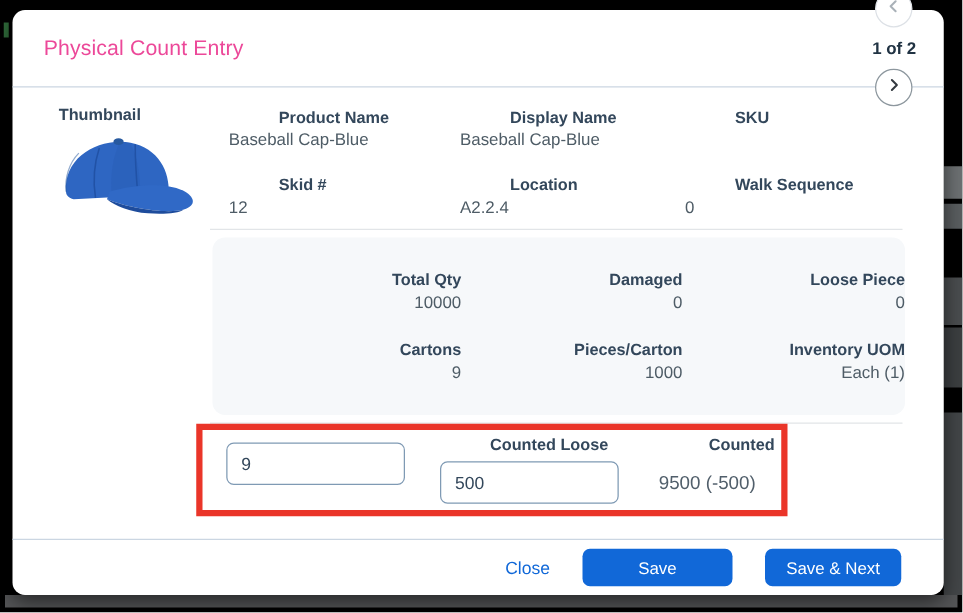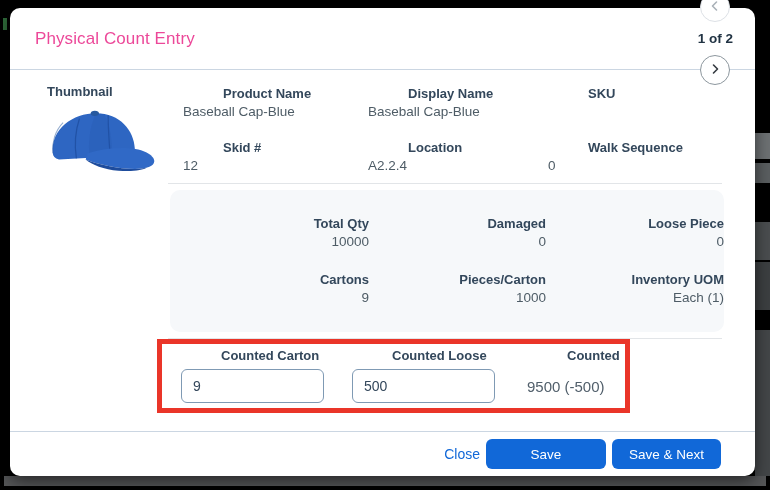--- a/index.html
+++ b/index.html
@@ -57,21 +57,21 @@
   .count-grid { display:grid; grid-template-columns:171px 175px 1fr; padding:4px 0 0 19px; }
   .count-input { margin-top:6px; width:143px; height:34px; border:1px solid #7f9ab4;
                  border-radius:6px; background:#fff; padding:0 0 0 11px;
                  font-family:"Liberation Sans", sans-serif; font-size:14px; color:#33475b; }
   .counted-value { font-size:15px; color:#515f6b; margin-top:15px; }
 
   
   .footer-divider { position:absolute; left:0; top:423px; width:745px; height:1px; background:#cbd6e2; }
   .modal-footer { position:absolute; left:0; top:424px; width:738px; height:44px;
                   display:flex; align-items:center; justify-content:flex-end;
-                  gap:6px; padding-right:27px; }
+                  gap:26px; padding-right:27px; }
   .close-link { font-size:14px; color:#1168d8; cursor:pointer; background:none; border:none;
                 font-family:"Liberation Sans", sans-serif; }
   .btn { height:30px; border:none; border-radius:6px; background:#1168d8; color:#fff;
          font-size:13.5px; font-weight:400; cursor:pointer;
          font-family:"Liberation Sans", sans-serif; }
   .btn-save { width:120px; }
   .btn-save-next { padding:0 17px; }
 </style>
 </head>
 <body>
@@ -179,21 +179,20 @@
           <div class="field-value">Each (1)</div>
         </div>
       </div>
     </div>
 
     <div class="divider divider-2"></div>
 
     <div class="count-box">
       <div class="count-grid">
         <div class="field">
-          <div class="field-label">Counted Carton</div>
           <input class="count-input" type="text" value="9" style="">
         </div>
         <div class="field">
           <div class="field-label">Counted Loose</div>
           <input class="count-input" type="text" value="500" style="">
         </div>
         <div class="field">
           <div class="field-label">Counted</div>
           <div class="counted-value">9500 (-500)</div>
         </div>

